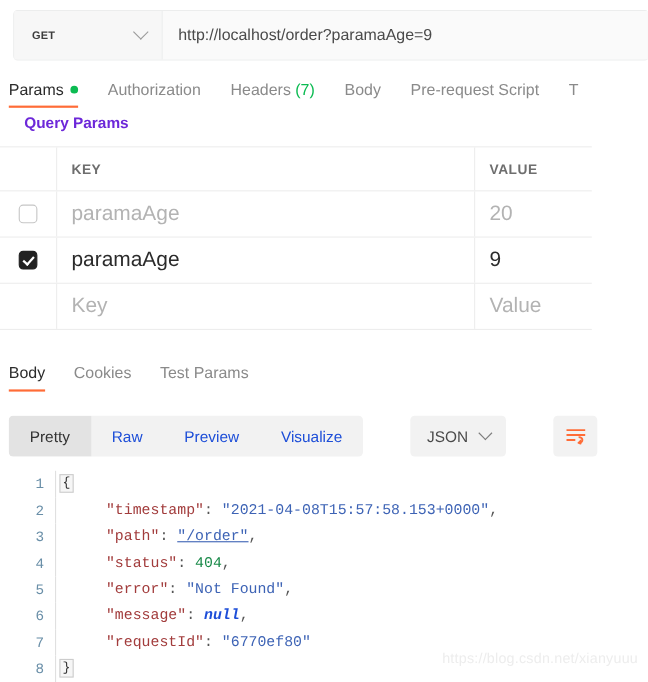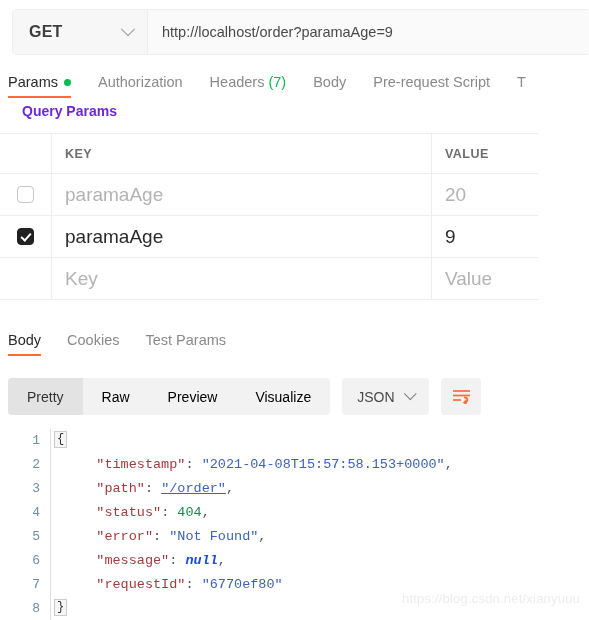--- a/index.html
+++ b/index.html
@@ -36,21 +36,21 @@
     display: flex;
     align-items: center;
     justify-content: space-between;
     padding: 0 14px 0 16px;
     box-sizing: border-box;
     border-right: 1px solid #eceded;
     background: #f7f7f7;
     cursor: pointer;
   }
   .method-label {
-    font-size: 16px;
+    font-size: 10px;
     font-weight: bold;
     color: #3d3d3d;
     letter-spacing: .2px;
   }
   .chev {
     display: inline-block;
     width: 9px;
     height: 9px;
     border-right: 1.6px solid #9a9a9a;
     border-bottom: 1.6px solid #9a9a9a;
@@ -222,35 +222,36 @@
     background: #ff6c37;
   }
 
   
   .fmt-bar {
     position: absolute;
     left: 8px;
     top: 378px;
     display: flex;
     align-items: flex-start;
+    gap: 31px;
   }
   .seg-group {
     display: flex;
     background: #f2f2f2;
     border-radius: 4px;
     overflow: hidden;
     height: 37px;
   }
   .seg {
     display: flex;
     align-items: center;
     justify-content: center;
     padding: 0 19px;
     font-size: 14px;
-    color: #000000;
+    color: #1d4ed8;
     cursor: pointer;
   }
   .seg.active {
     background: #e3e3e3;
     color: #333333;
   }
   .json-select {
     display: flex;
     align-items: center;
     gap: 11px;

